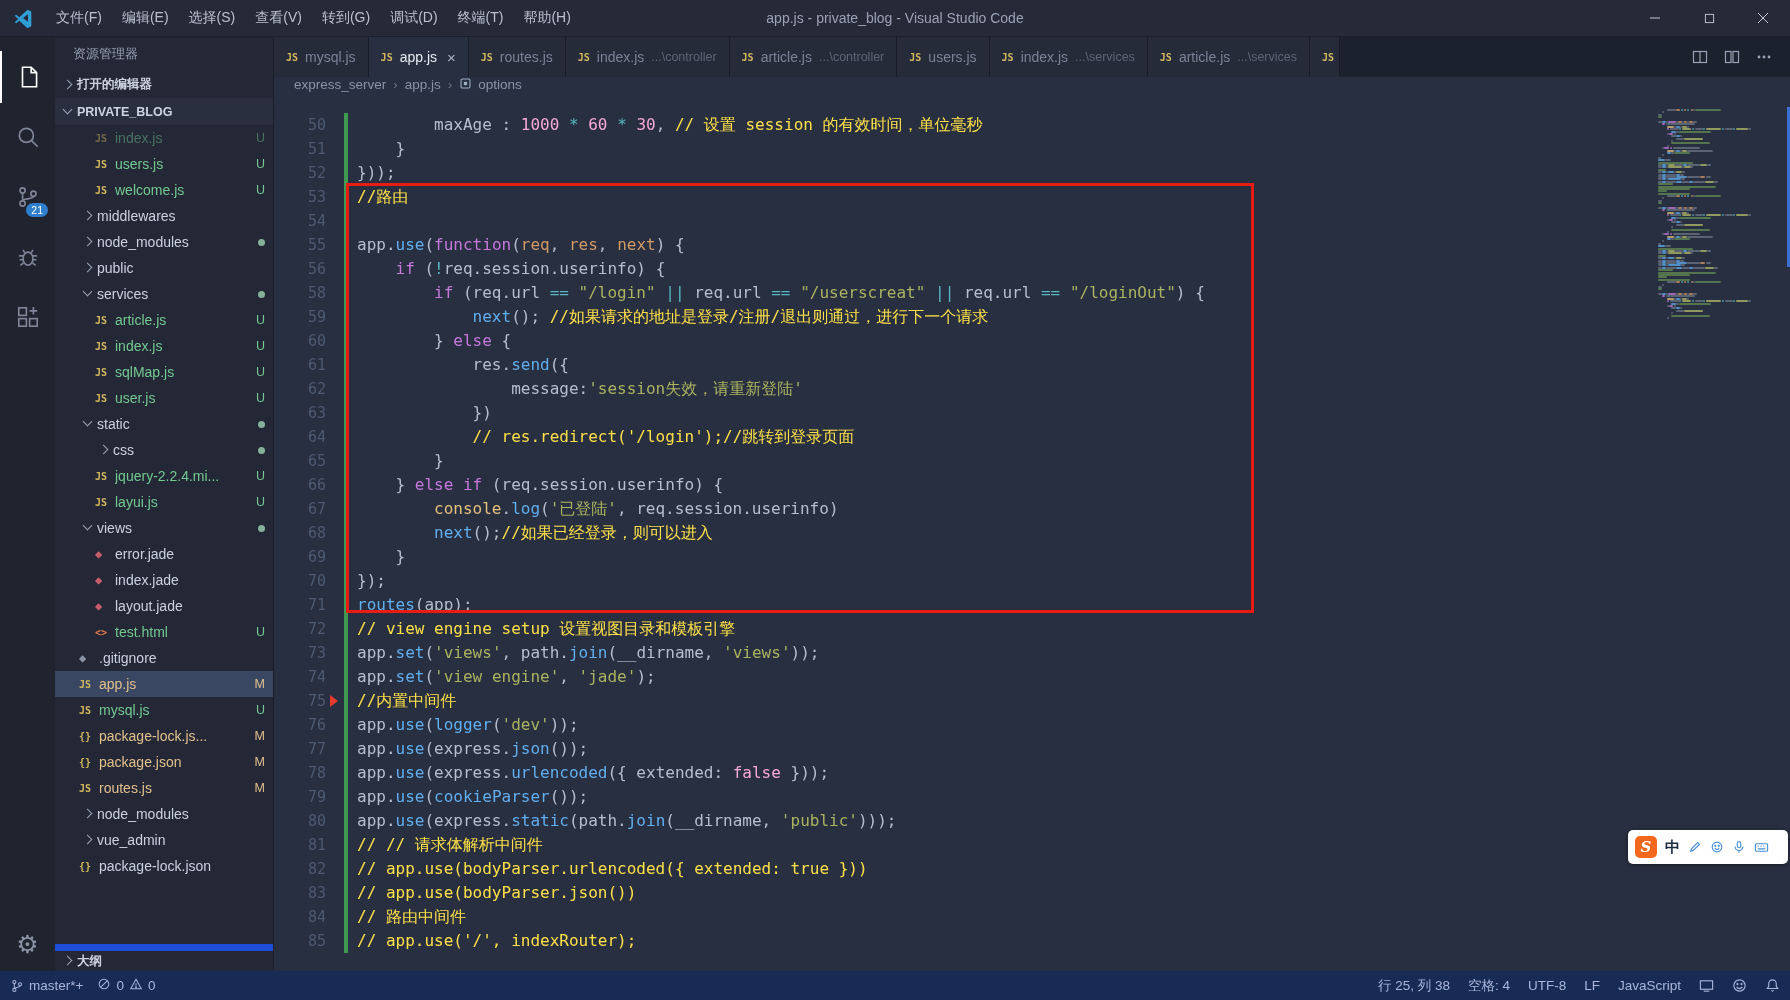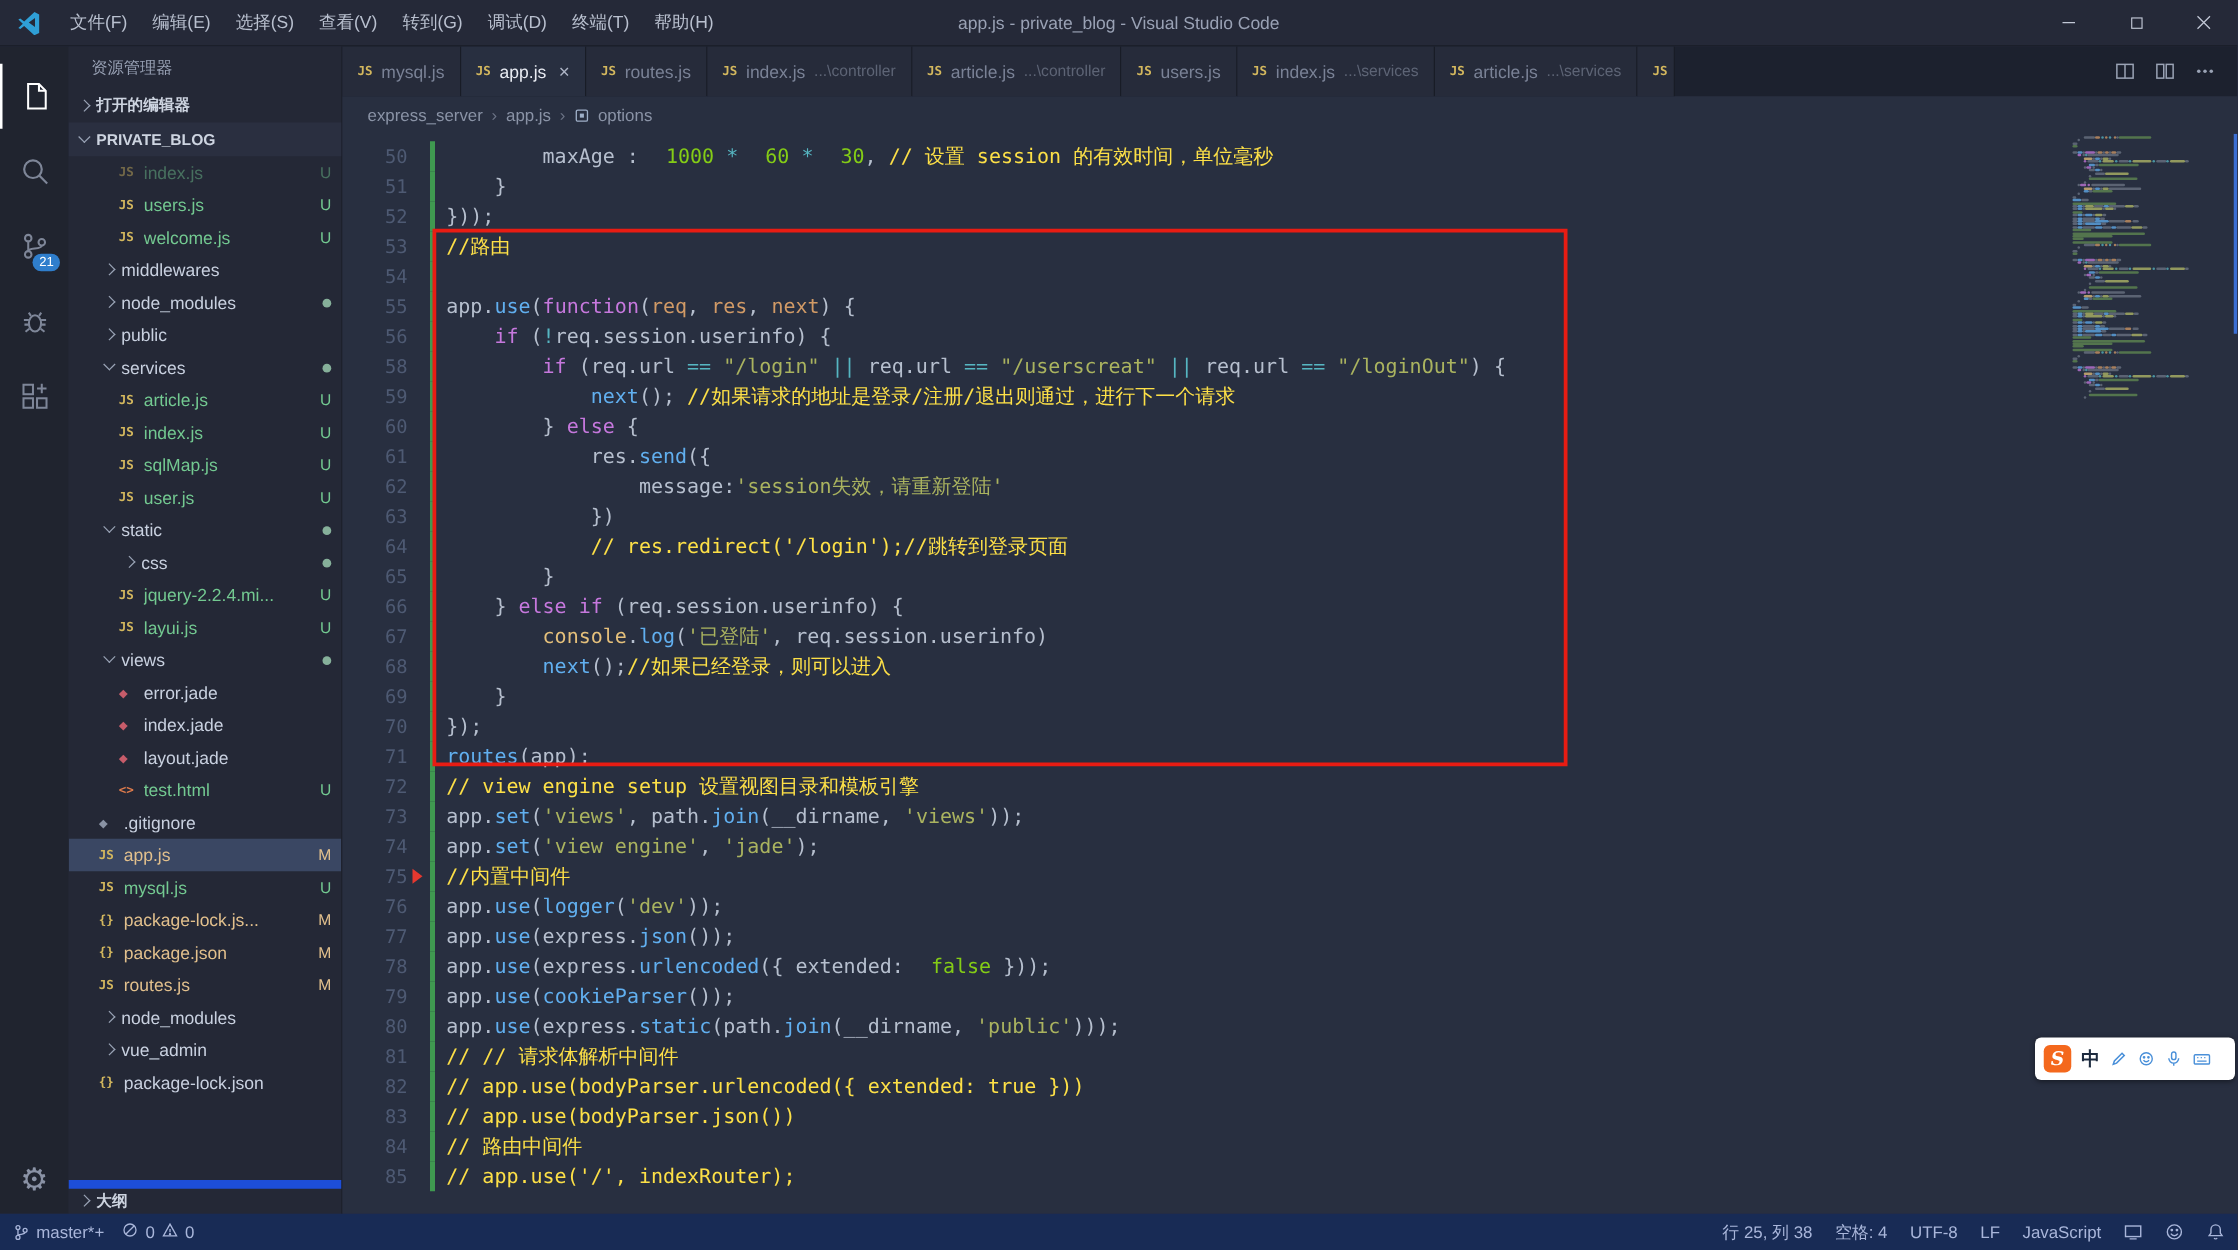--- a/index.html
+++ b/index.html
@@ -67,42 +67,42 @@
   .tab { display:flex; align-items:center; padding:0 12px; background:#262b3a; border-right:1px solid #181c26;
          font-size:14px; color:#7a8296; white-space:nowrap; }
   .tab .ficon { width:auto; margin-right:7px; }
   .tab.active { background:#282f40; color:#e9ecf3; }
   .tab.partial { width:30px; padding:0 0 0 12px; overflow:hidden; }
   .tab-detail { margin-left:7px; font-size:12.5px; color:#5d6475; }
   .tab-close { margin-left:10px; color:#aeb5c6; font-size:15px; }
   .tab-actions { margin-left:auto; display:flex; align-items:center; padding-right:10px; color:#9aa3b5; }
   .ta-btn { width:32px; height:40px; display:flex; align-items:center; justify-content:center; }
 
-  .breadcrumbs { height:30px; display:flex; align-items:center; padding-left:18px; font-size:13.5px;
+  .breadcrumbs { height:30px; display:flex; padding-left:18px; font-size:13.5px;
                  color:#8a93a6; flex:0 0 auto; }
   .crumb { padding:0 2px; }
   .bc-sep { padding:0 5px; color:#6b7385; }
   .bc-symbol { display:inline-flex; margin:0 4px 0 2px; color:#9fb0c8; }
 
   
   .code-area { position:relative; flex:1; overflow:hidden; font-family:"DejaVu Sans Mono","Liberation Mono",monospace;
                font-size:16px; }
   #code-lines { position:absolute; top:6px; left:0; right:0; }
   .code-line { position:relative; height:24px; line-height:24px; white-space:pre; }
   .ln { position:absolute; left:0; width:52px; text-align:right; color:#4e5a73; font-size:15px; }
   .gitbar { position:absolute; left:70px; top:0; width:4px; height:24px; background:#3f9950; }
   .redmark { position:absolute; left:56px; top:6px; width:0; height:0; border-left:8px solid #e5382f;
              border-top:6px solid transparent; border-bottom:6px solid transparent; }
   .ctext { position:absolute; left:83px; top:0; white-space:pre; }
   .tk-pl  { color:#b6bfce; }
   .tk-kw  { color:#c678dd; }
   .tk-fn  { color:#61afef; }
   .tk-str { color:#aab35f; }
   .tk-cm  { color:#fde047; }
-  .tk-num { color:#84cc16;margin-left:12px; }
+  .tk-num { color:#f9a8d4; }
   .tk-op  { color:#56b6c2; }
   .tk-obj { color:#e5c07b; }
   .tk-prm { color:#d19a66; }
 
   .red-box { position:absolute; border:3px solid #e81c13; z-index:5; pointer-events:none; }
 
   .minimap { position:absolute; top:2px; right:4px; width:128px; z-index:3; }
   .mm-row { height:2px; margin-bottom:0.4px; display:flex; }
   .mm-sp  { background:transparent; height:2px; }
   .mm-seg { height:2px; border-radius:1px; }

